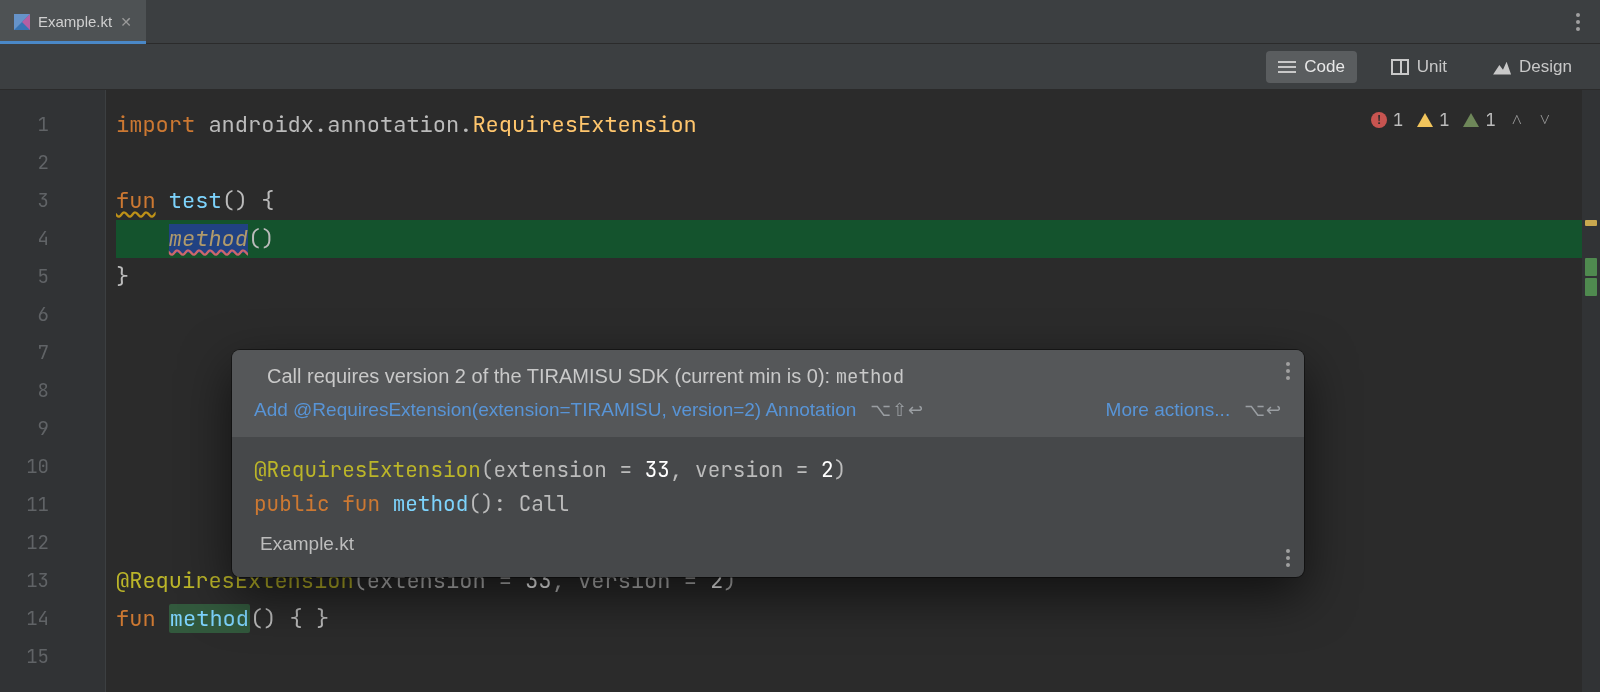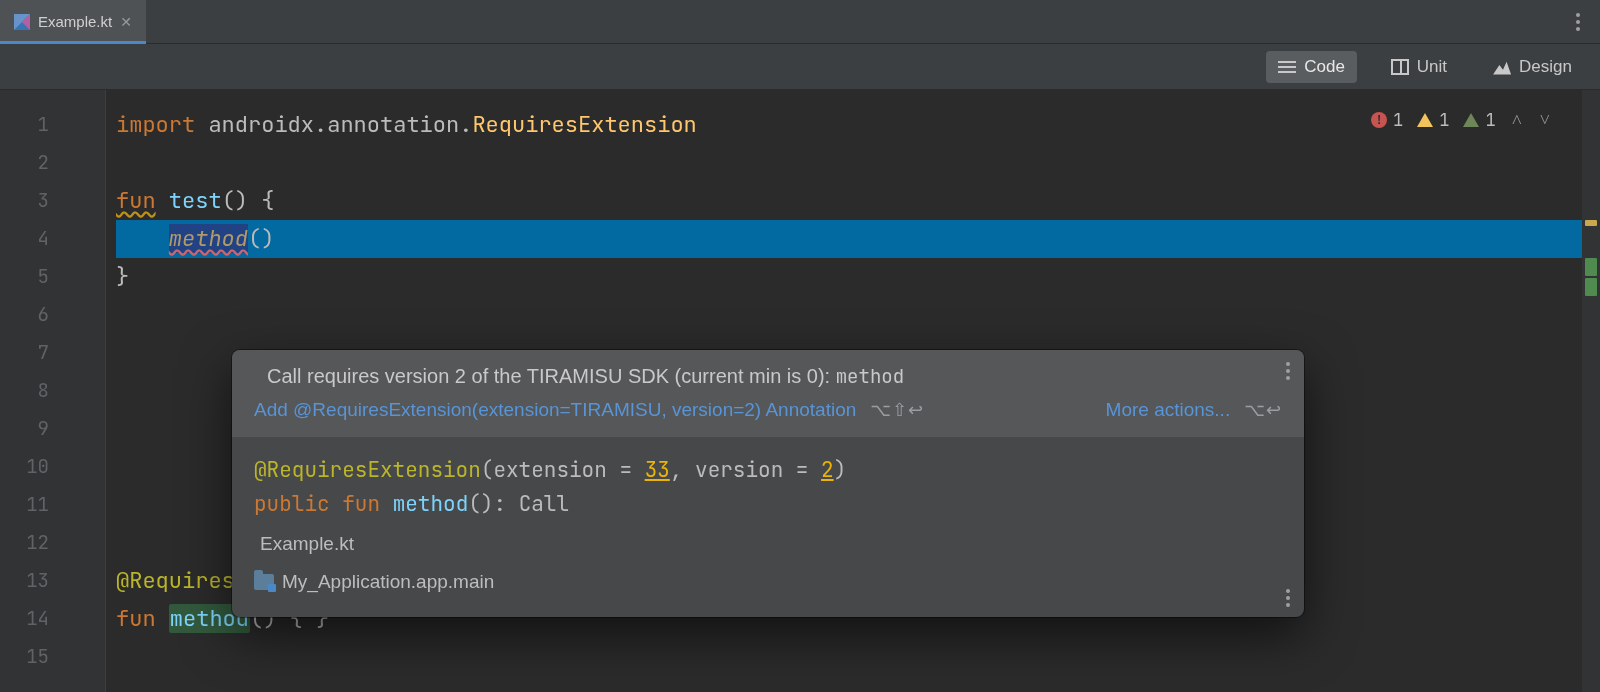--- a/index.html
+++ b/index.html
@@ -85,26 +85,26 @@
     font-size:19px; padding-right:56px; position:relative;
     font-family: "JetBrains Mono","Menlo",monospace;
   }
 
   .code {
     flex:1; padding:16px 0 0 10px; position:relative;
     font-family: "JetBrains Mono","Menlo","Consolas",monospace;
     font-size:22px;
   }
   .line { height:38px; line-height:38px; white-space:pre; position:relative; }
-  .line.hl { background:#0369a1; }
+  .line.hl { background:#14532d; }
   .kw { color:#cc7832; }
   .fn { color:#7dd3fc; }
   .pkg { color:#bbbbbb; }
   .cls { color:#ffc66d; }
-  .num { color:#eab308;text-decoration:underline; }
+  .num { color:#ffffff; }
   .ann { color:#bbb529; }
   .punc { color:#bbbbbb; }
   .sel {
     background:#214283; color:#b09a6b; font-style:italic;
     text-decoration: underline wavy #cc666e;
     text-underline-offset: 3px;
   }
   .wavy-orange { text-decoration: underline wavy #be9117; text-underline-offset:3px; }
   .hl-box { background:#32593d; padding:0 1px; border-radius:2px; }
 
@@ -289,24 +289,20 @@
         <div class="more-wrap">
           <span class="link">More actions...</span>
           <span class="shortcut">⌥↩</span>
         </div>
       </div>
     </div>
     <div class="popup-body">
       <div><span class="ann">@RequiresExtension</span><span class="punc">(</span><span class="pkg">extension</span><span class="punc"> = </span><span class="num">33</span><span class="punc">, </span><span class="pkg">version</span><span class="punc"> = </span><span class="num">2</span><span class="punc">)</span></div>
       <div><span class="kw">public</span> <span class="kw">fun</span> <span class="fn">method</span><span class="punc">()</span><span class="punc">: </span><span class="pkg">Call</span></div>
       <div class="src-file">Example.kt</div>
-      <div class="src-mod">
-        <span class="folder-icon"></span>
-        <span>My_Application.app.main</span>
-      </div>
       <div class="menu-btn2">
         <div class="vdots">
             <span></span>
             <span></span>
             <span></span>
           </div>
       </div>
     </div>
   </div>
 

